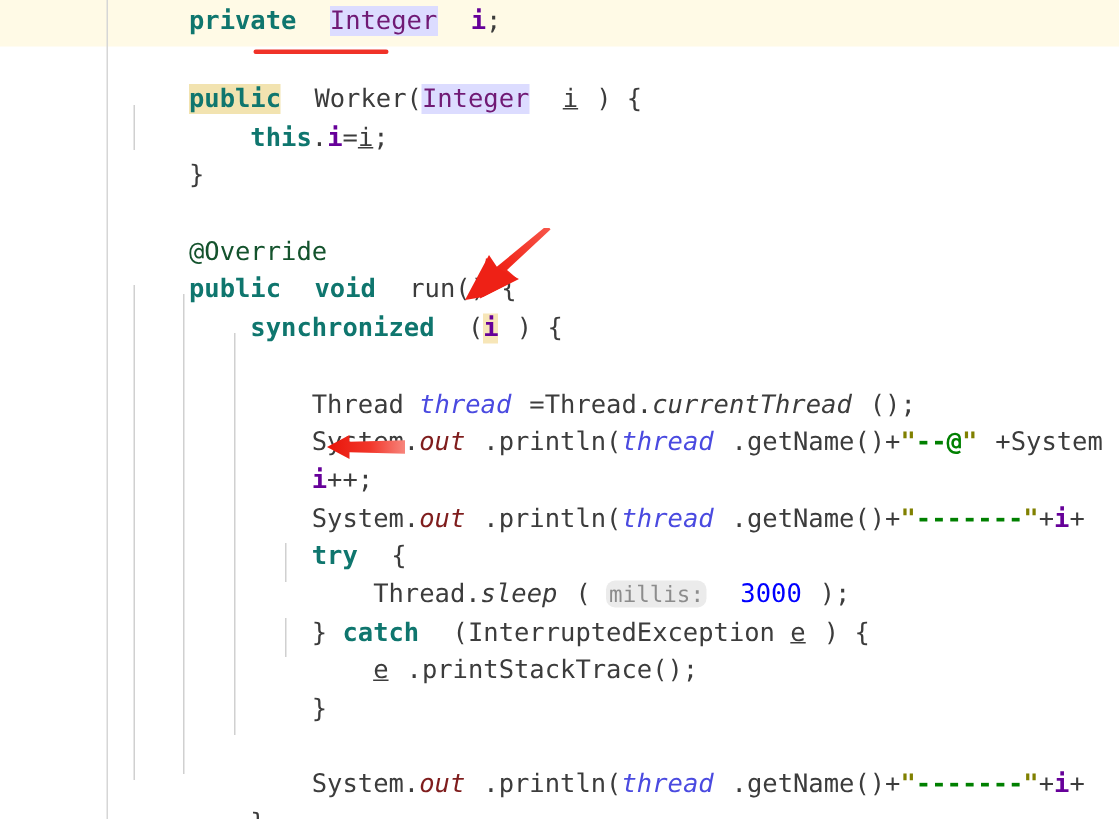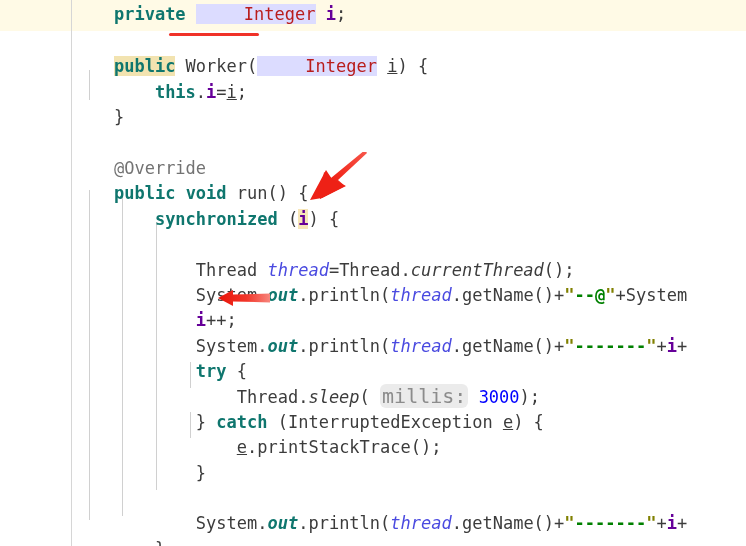--- a/index.html
+++ b/index.html
@@ -61,43 +61,43 @@
   }
   .line {
     height: 25.4px;
     padding-left: 73px;
     box-sizing: border-box;
   }
   .line.first { padding-top: 2px; height: 29px; }
 
   
   .kw      { color: #0f766e; font-weight: bold; }
-  .plain   { color: #3c3c3c; }
-  .type    { color: #b91c1c; padding-left: 48px; }
+  .plain   { color: #3c3c3c; padding-left: 12px; }
+  .type    { color: #701a75; }
   .field   { color: #660099; font-weight: bold; }
-  .static  { color: #0f766e; font-weight: bold; font-style: italic; }
+  .static  { color: #7f1d1d; font-weight: normal; font-style: italic; }
   .param   { color: #3c3c3c; text-decoration: underline; }
   .localv  { color: #4a4ae0; font-style: italic; }
   .method-it { color: #3c3c3c; font-style: italic; margin-top: 22px; }
-  .anno    { color: #737373; }
+  .anno    { color: #14532d; }
   .num     { color: #0000ff; font-weight: normal; }
   .str-q   { color: #808000; font-weight: bold; }
   .str-b   { color: #008000; font-weight: bold; }
   .op      { color: #3c3c3c; }
 
   
   .hl-ident   { background: #dcdcff; }      
   .hl-kw      { background: #f2e3b0; }      
   .hl-field   { background: #f7e6b8; }      
   .inlay {
     background: #ebebeb;
     color: #8c8c8c;
     border-radius: 6px;
     padding: 0 2px;
-    font-size: 20px;
+    font-size: 15px;
   }
 
   
   .red-underline {
     position: absolute;
     background: #e8453c;
     height: 3px;
     border-radius: 2px;
   }
 

